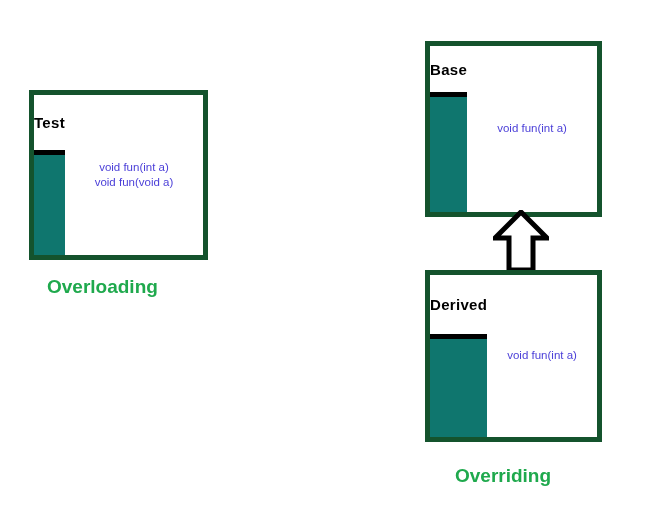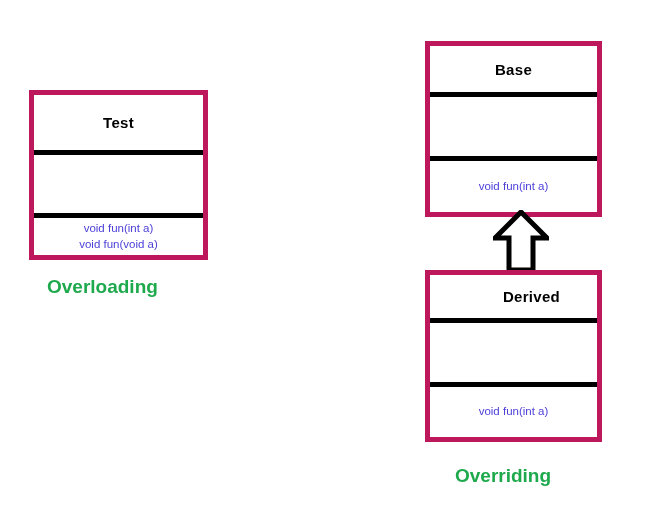--- a/index.html
+++ b/index.html
@@ -22,23 +22,23 @@
     width: 650px;
     height: 506px;
     background: #ffffff;
   }
 
   
   .uml-class {
     position: absolute;
     box-sizing: border-box;
     background: #0f766e;
-    border: 5px solid #be185d;
+    border: 5px solid #14532d;
     display: flex;
-    flex-direction: column;
+    flex-direction: row;
   }
   .uml-compartment {
     box-sizing: border-box;
     background: #ffffff;
     display: flex;
     flex-direction: column;
     align-items: center;
     justify-content: center;
     overflow: hidden;
   }
@@ -66,21 +66,21 @@
   #derived-class { left: 425px; top: 270px; width: 177px; height: 172px; }
 
   #test-class .c-title   { height: 60px; }
   #test-class .c-attrs   { height: 63px; }
   #test-class .c-methods { flex: 1 1 auto; }
 
   #base-class .c-title   { height: 51px; }
   #base-class .c-attrs   { height: 64px; }
   #base-class .c-methods { flex: 1 1 auto; }
 
-  #derived-class .c-title   { height: 48px; padding-left: 36px; }
+  #derived-class .c-title   { height: 64px; }
   #derived-class .c-attrs   { height: 64px; }
   #derived-class .c-methods { flex: 1 1 auto; }
 
   
   #generalization-arrow {
     position: absolute;
     left: 493px;
     top: 210px;
     width: 56px;
     height: 62px;

